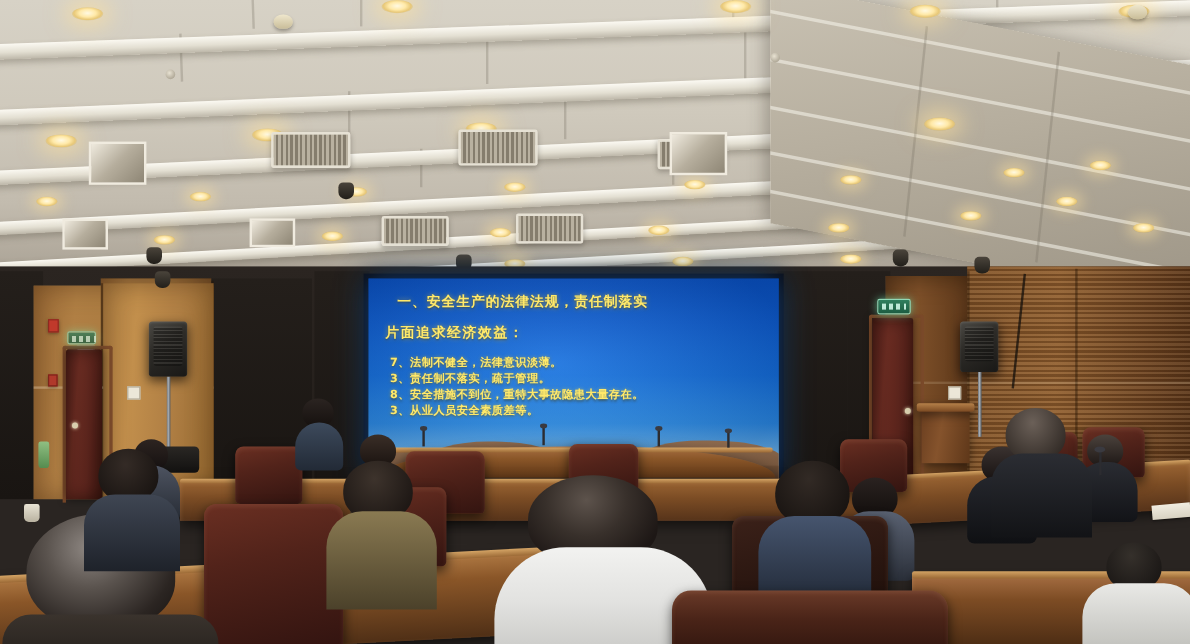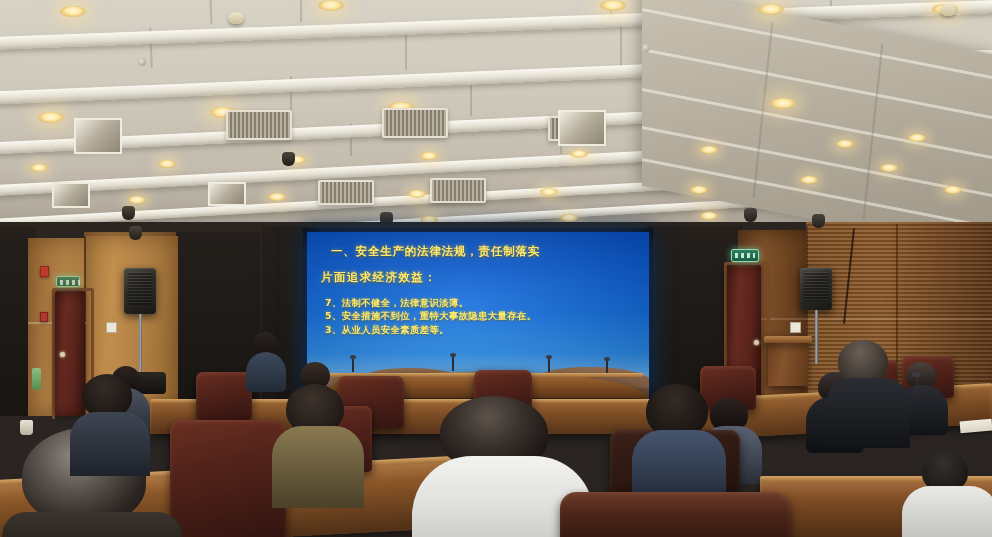--- a/index.html
+++ b/index.html
@@ -291,21 +291,22 @@
 
   <div class="screen-bezel"></div>
   <div class="screen">
     <div class="scr-vignette"></div>
 
     <div class="slide-title">一、安全生产的法律法规，责任制落实</div>
     <div class="slide-sub">片面追求经济效益：</div>
 
     <ul class="slide-list">
       <li>7、法制不健全，法律意识淡薄。</li>
-      <li>5、安全措施不到位，重特大事故隐患大量存在。</li>
+      <li>3、责任制不落实，疏于管理。</li>
+      <li>8、安全措施不到位，重特大事故隐患大量存在。</li>
       <li>3、从业人员安全素质差等。</li>
     </ul>
 
     <div class="mountains">
       <div class="mtn" style="left:-10px;width:90px;height:26px;border-radius:50% 40% 0 0;"></div>
       <div class="mtn" style="left:50px;width:110px;height:32px;border-radius:45% 50% 0 0;"></div>
       <div class="mtn" style="left:140px;width:120px;height:28px;border-radius:50% 45% 0 0;"></div>
       <div class="mtn" style="left:228px;width:118px;height:33px;border-radius:42% 52% 0 0;"></div>
       <div class="mtn" style="left:0;width:342px;height:12px;border-radius:0;background:linear-gradient(#6d4e36,#4f3726);"></div>
     </div>

